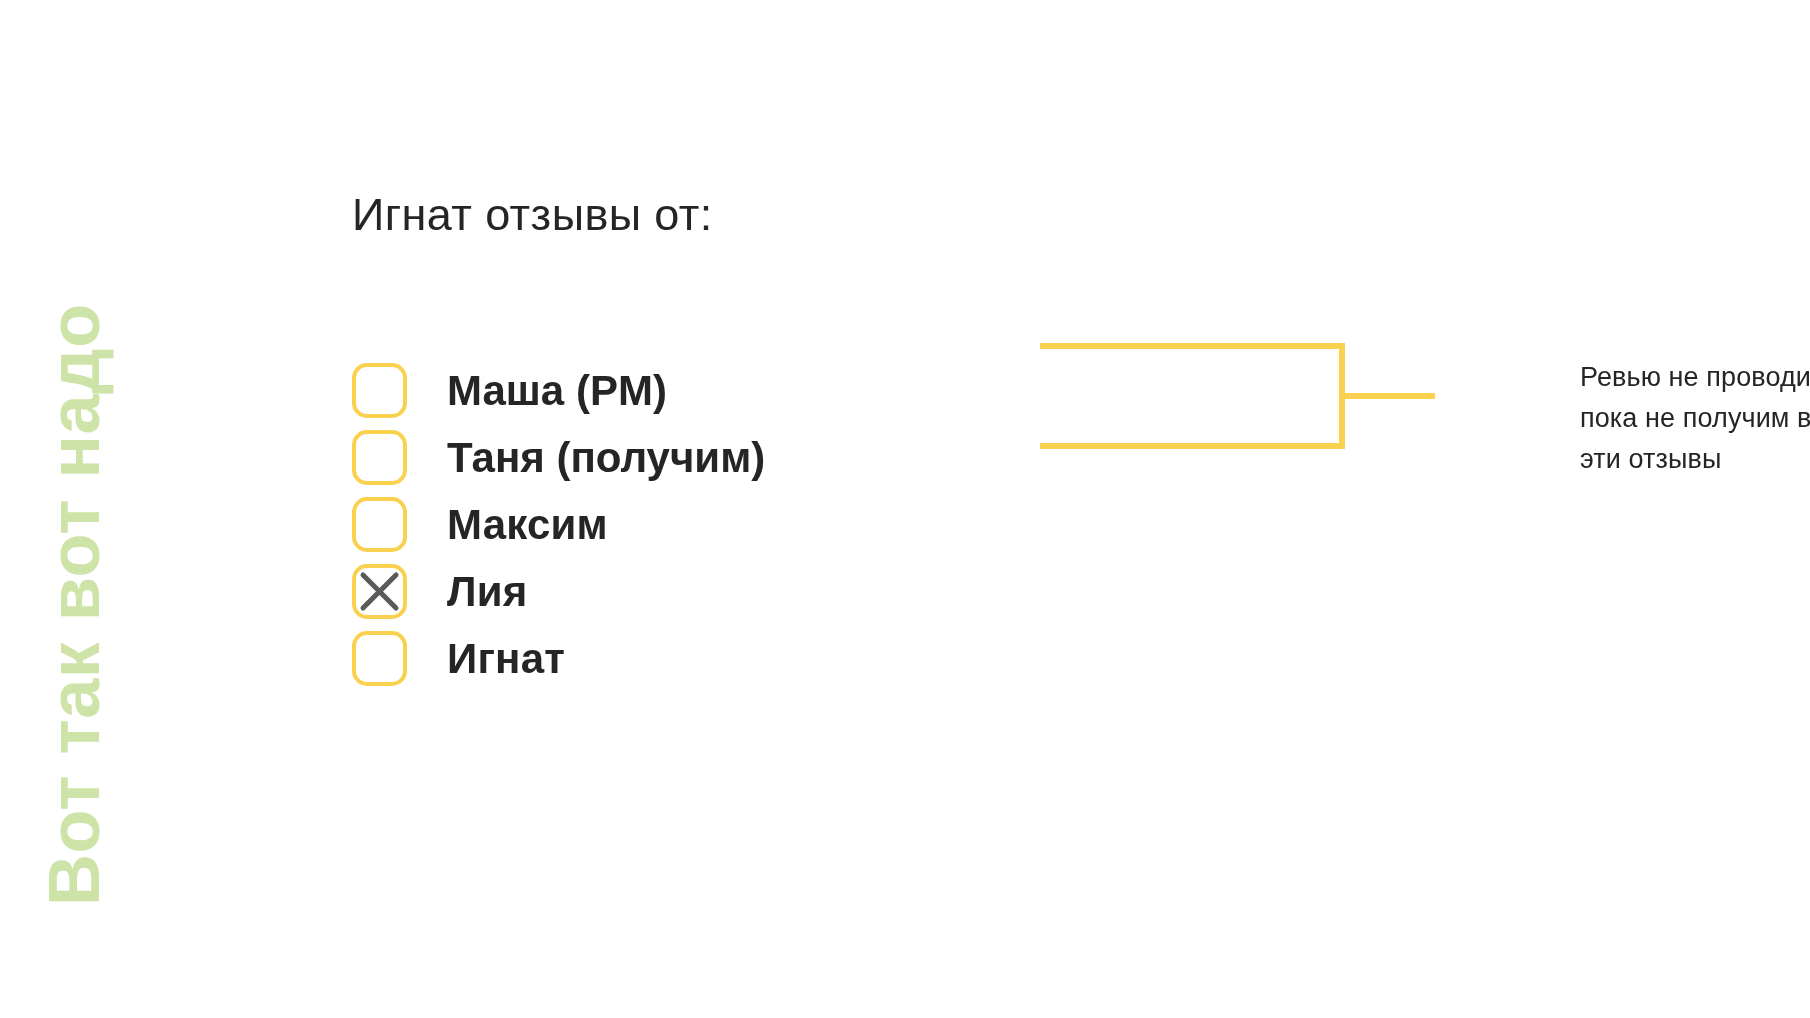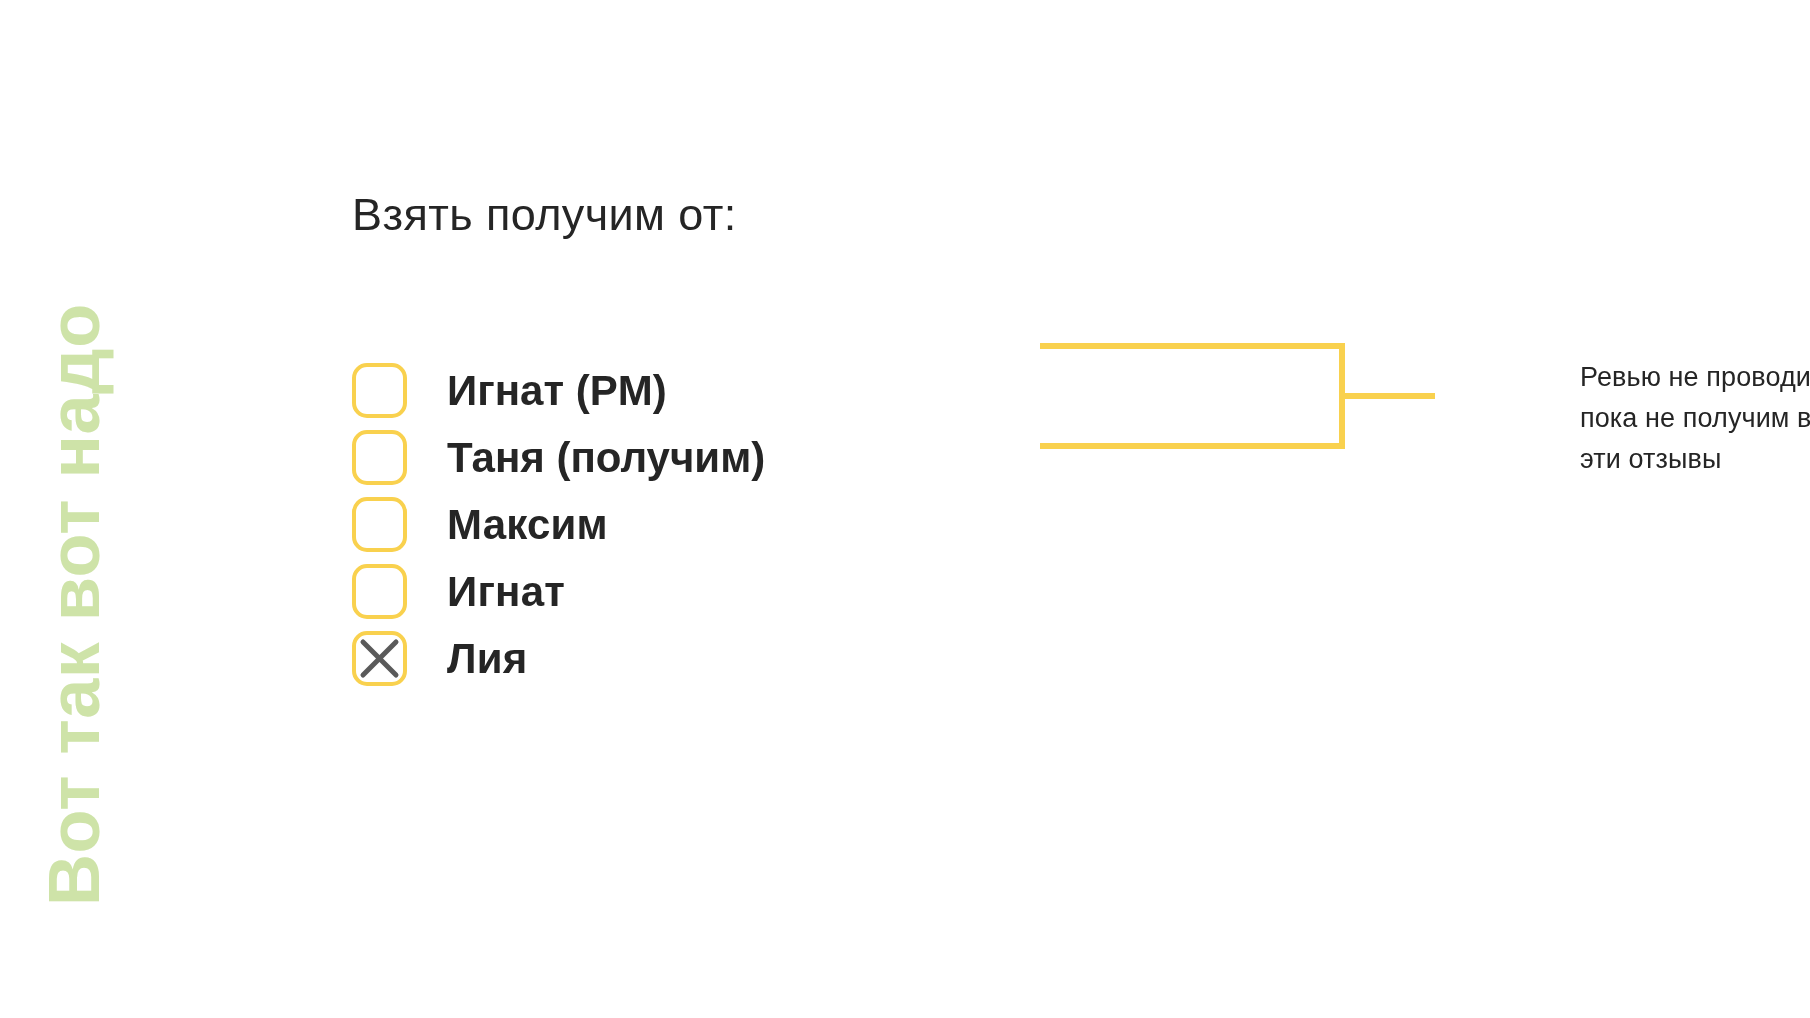--- a/index.html
+++ b/index.html
@@ -146,55 +146,55 @@
 <body>
 
 <div id="slide">
 
   <div class="side-label">
     <span class="side-label-text">Вот так вот надо</span>
   </div>
 
   <div class="main">
 
-    <div class="page-title">Взять получим от:</div>
+    <div class="page-title">Игнат отзывы от:</div>
 
     <div class="checklist">
 
       <div class="check-row is-key">
         <span class="checkbox"></span>
-        <span class="check-label">Игнат (PM)</span>
+        <span class="check-label">Маша (PM)</span>
       </div>
 
       <div class="check-row is-key">
         <span class="checkbox"></span>
         <span class="check-label">Таня (получим)</span>
       </div>
 
       <div class="check-row is-plain">
         <span class="checkbox"></span>
         <span class="check-label">Максим</span>
       </div>
 
-
-      <div class="check-row is-plain">
-        <span class="checkbox"></span>
-        <span class="check-label">Игнат</span>
-      </div>
 
       <div class="check-row is-plain">
         <span class="checkbox">
           <svg viewBox="0 0 55 55">
             <line x1="11" y1="11" x2="44" y2="44" stroke="#5a5a5a" stroke-width="5" stroke-linecap="round"></line>
             <line x1="44" y1="11" x2="11" y2="44" stroke="#5a5a5a" stroke-width="5" stroke-linecap="round"></line>
           </svg>
         </span>
         <span class="check-label">Лия</span>
       </div>
 
+      <div class="check-row is-plain">
+        <span class="checkbox"></span>
+        <span class="check-label">Игнат</span>
+      </div>
+
     </div>
 
     <div class="bracket">
       <svg viewBox="0 0 540 130" preserveAspectRatio="none">
         <path d="M 0 15 L 302 15 L 302 115 L 0 115" fill="none" stroke="#f9d14e" stroke-width="6" stroke-linecap="square" stroke-linejoin="miter"></path>
         <line x1="302" y1="65" x2="392" y2="65" stroke="#f9d14e" stroke-width="6" stroke-linecap="square"></line>
       </svg>
     </div>
 
     <div class="annotation">

